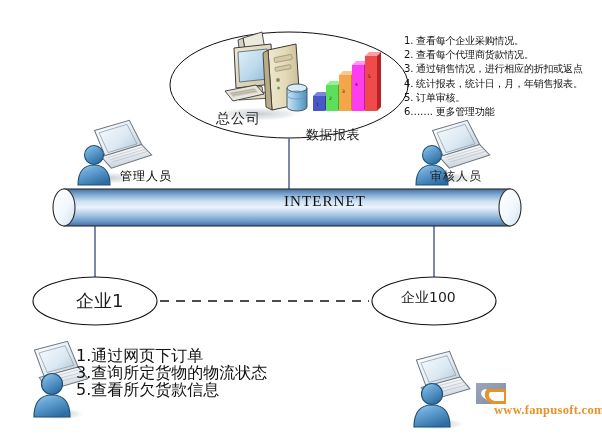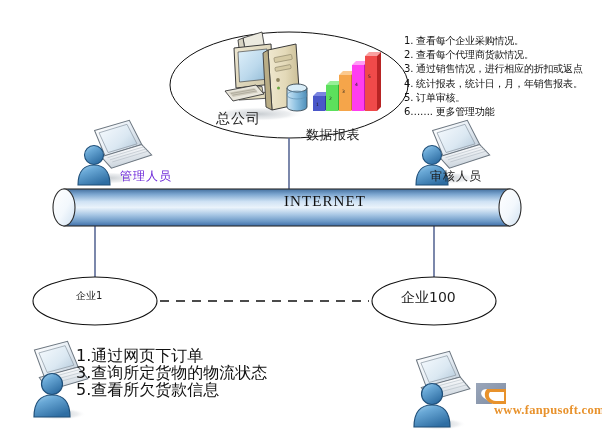--- a/index.html
+++ b/index.html
@@ -26,23 +26,23 @@
   .feature-list div{letter-spacing:-0.2px;}
 
   .order-list{
     left:76px;top:347px;width:250px;
     font-size:16px;line-height:17px;
     color:#111;white-space:nowrap;
   }
 
   .lbl-hq{left:216px;top:110px;font-size:14px;color:#1d1d1d;letter-spacing:1px;text-align:right;}
   .lbl-report{left:306px;top:110px;font-size:13px;color:#1d1d1d;letter-spacing:0.5px;margin-top:16px;}
-  .lbl-manager{left:120px;top:168px;font-size:12px;color:#6d28d9;letter-spacing:1px;}
+  .lbl-manager{left:120px;top:168px;font-size:12px;color:#000000;letter-spacing:1px;}
   .lbl-auditor{left:430px;top:168px;font-size:12px;color:#1d1d1d;letter-spacing:1px;}
-  .lbl-ent1{left:76px;top:289px;font-size:10px;color:#1d1d1d;}
+  .lbl-ent1{left:76px;top:289px;font-size:18px;color:#1d1d1d;}
   .lbl-ent100{left:401px;top:289px;font-size:14px;color:#1d1d1d;}
 
   .internet-text{
     left:0;top:193px;width:602px;text-align:center;
     font-family:"Liberation Serif","DejaVu Serif",serif;
     font-size:15px;letter-spacing:1.1px;color:#111;font-weight:400;margin-left:24px;
   }
 
   
   .logo{left:470px;top:375px;width:132px;height:50px;}

